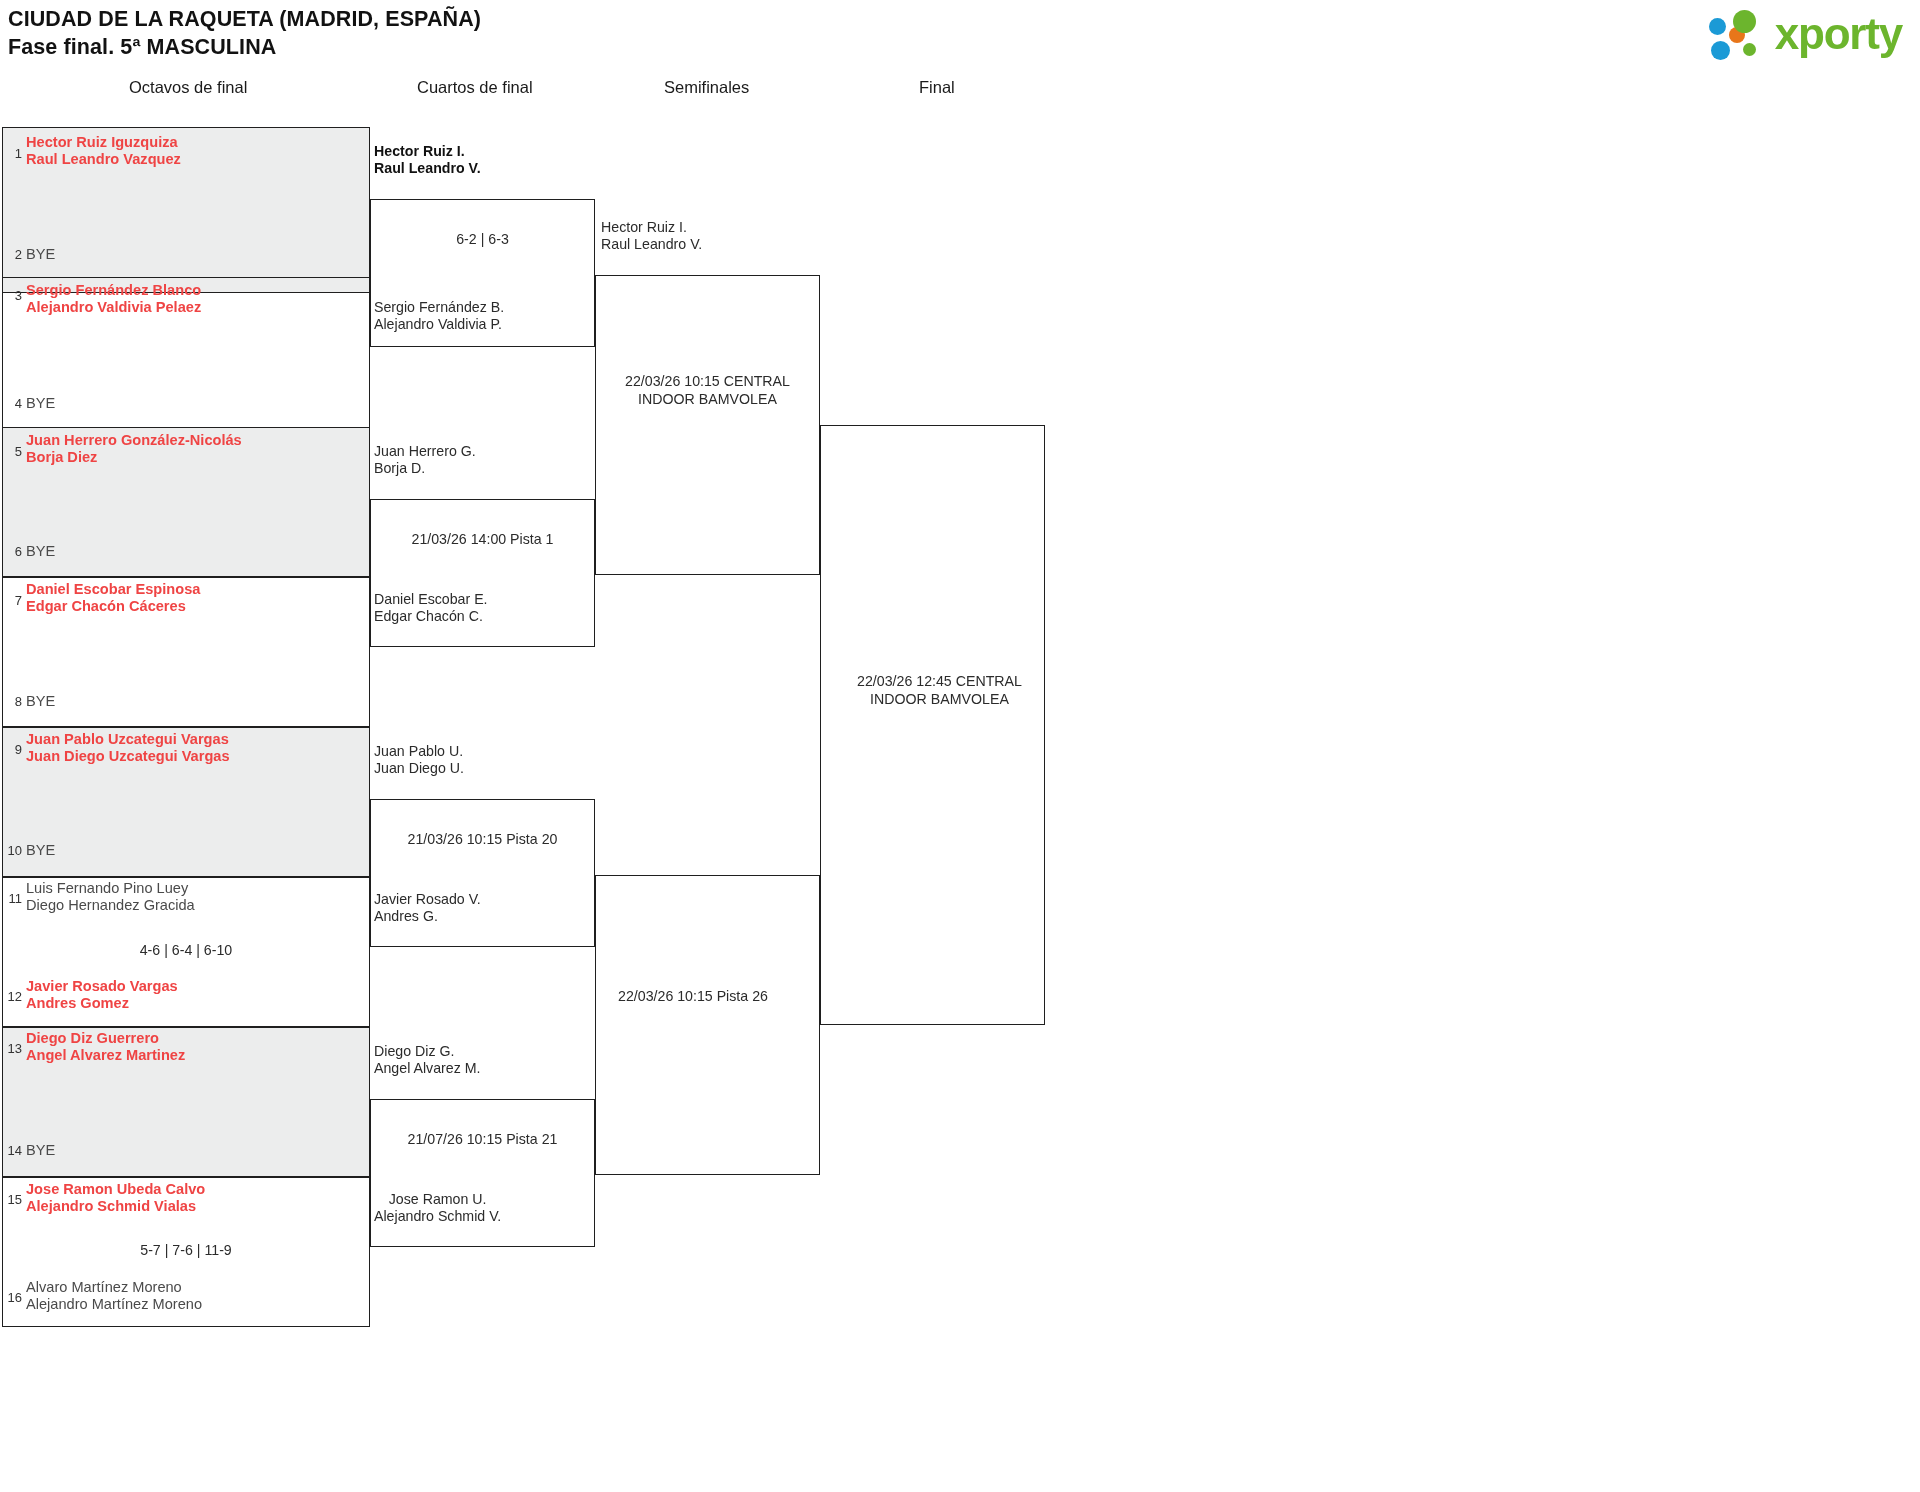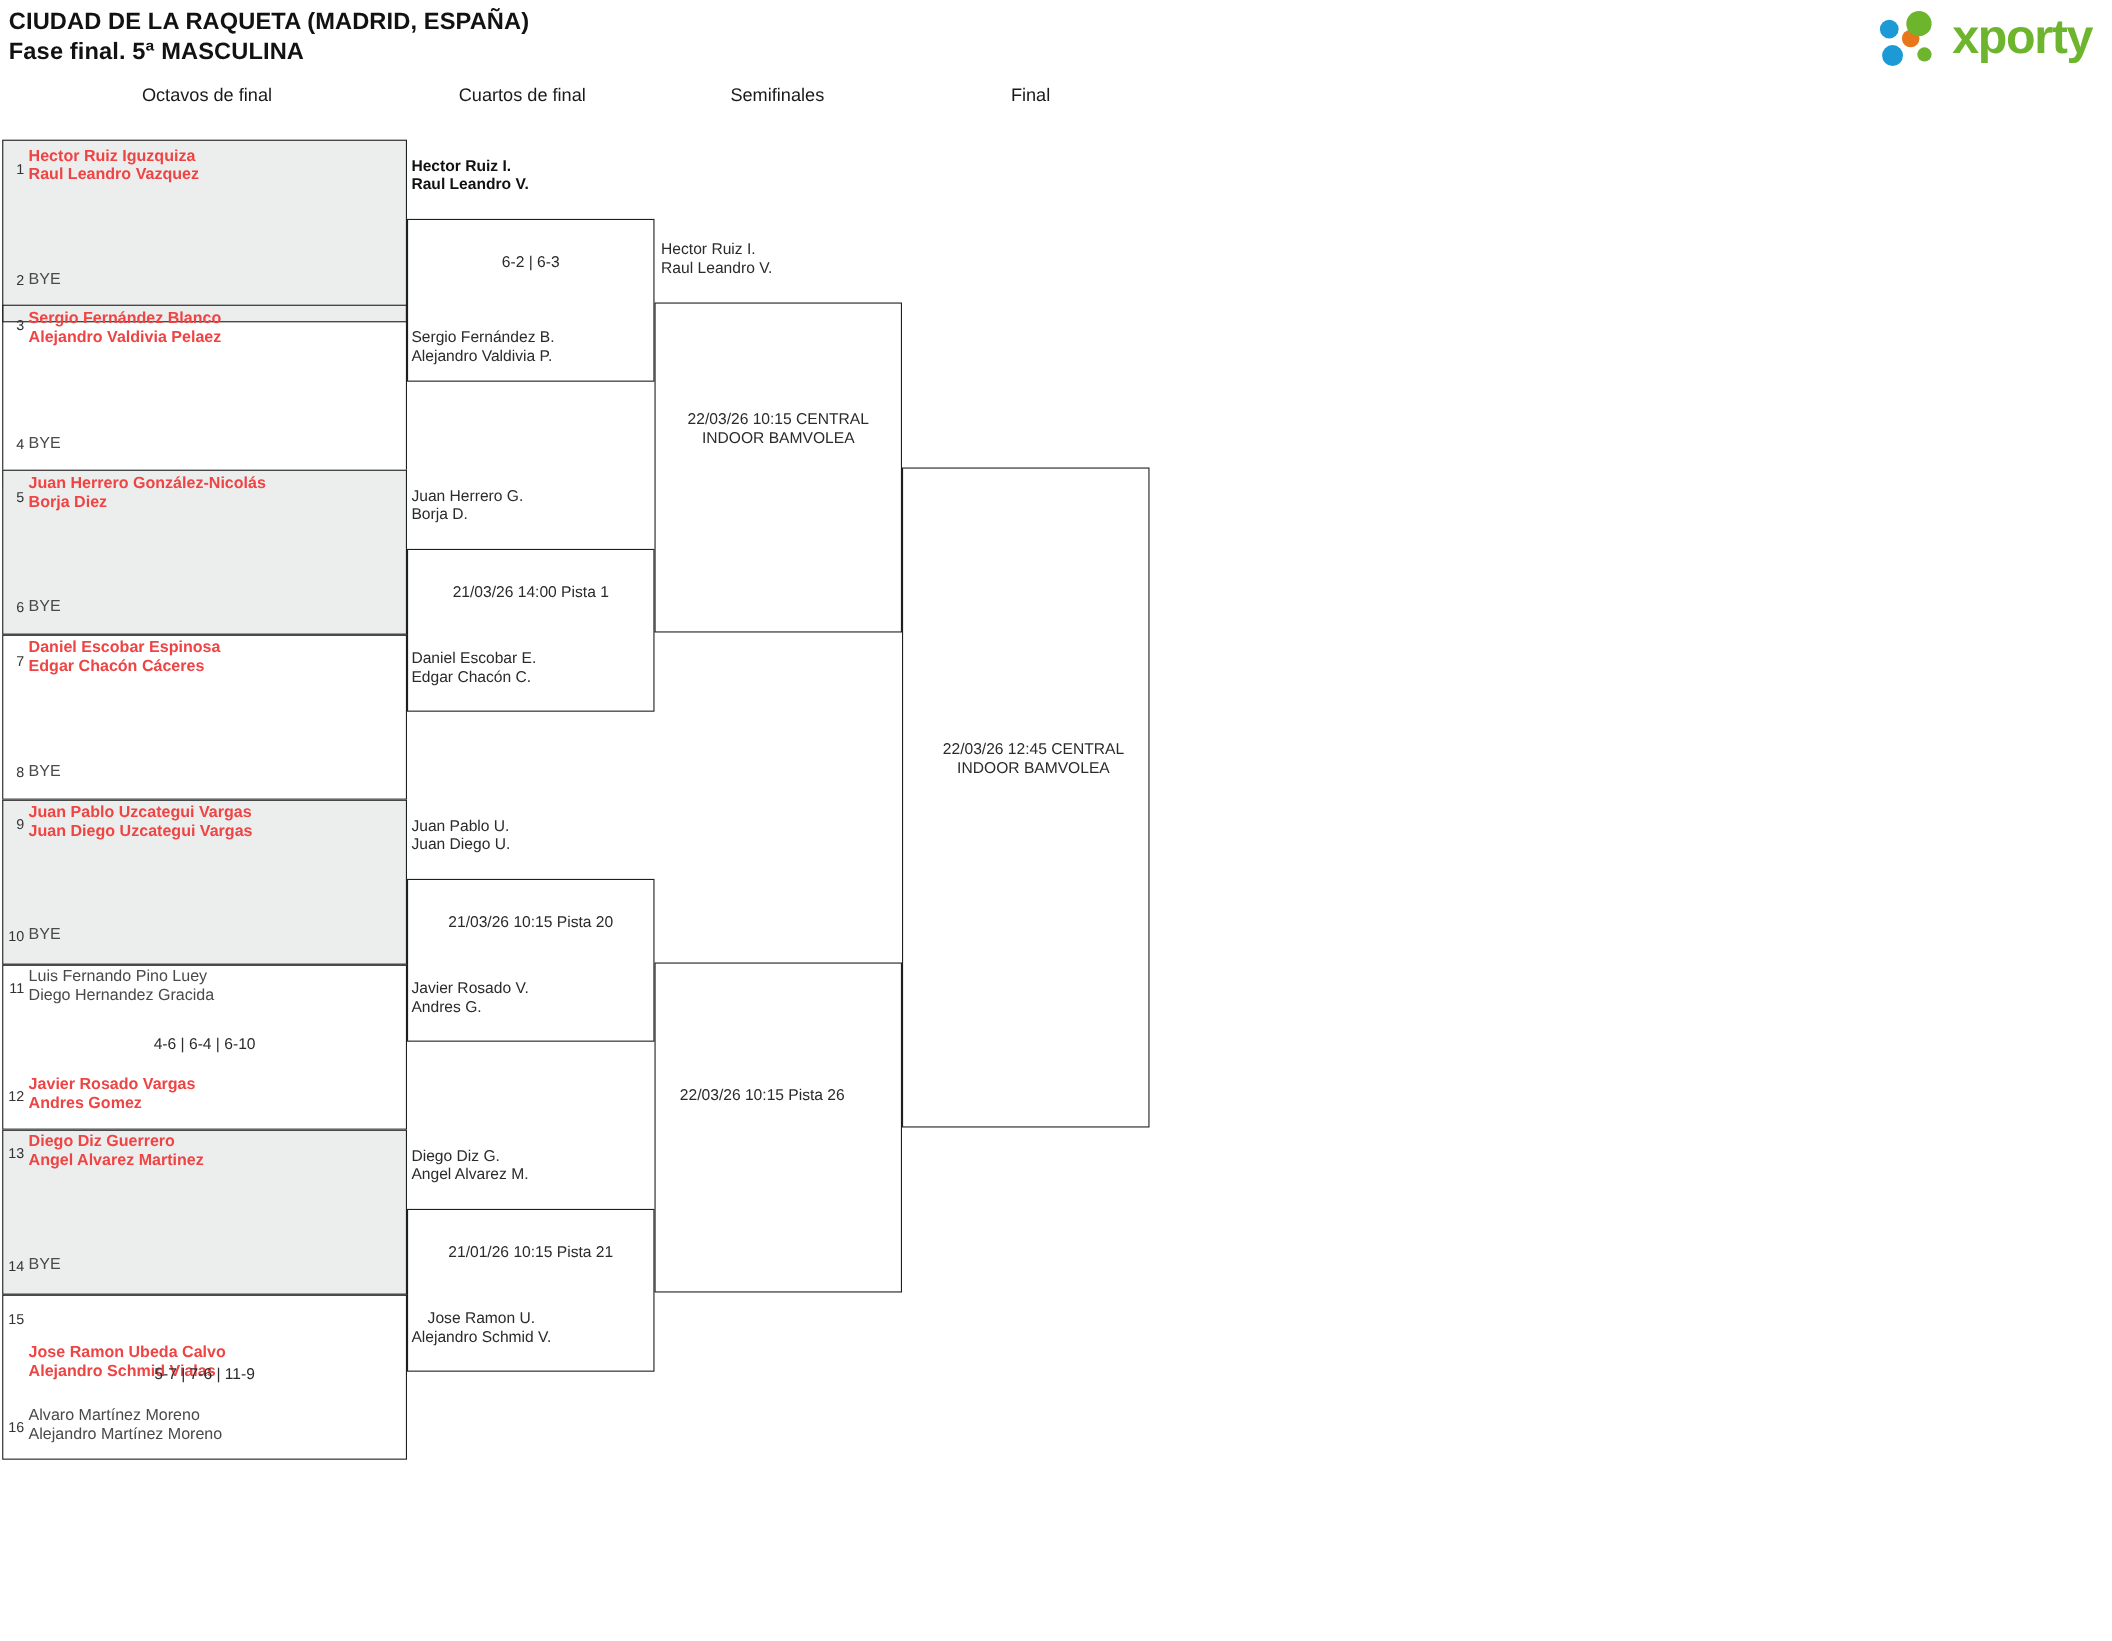--- a/index.html
+++ b/index.html
@@ -193,21 +193,21 @@
 <div class="pair winner" style="left:26px; top:1030px;">
   <span class="ln">Diego Diz Guerrero</span>
   <span class="ln">Angel Alvarez Martinez</span>
 </div>
 <div class="seedno" style="left:0px;  top:1143px;">14</div>
 <div class="pair bye" style="left:26px; top:1142px;">
   <span class="ln">BYE</span>
 </div>
 
 <div class="seedno" style="left:0px;  top:1192px;">15</div>
-<div class="pair winner" style="left:26px; top:1181px;margin-top:41px;">
+<div class="pair winner" style="left:26px; top:1181px;">
   <span class="ln">Jose Ramon Ubeda Calvo</span>
   <span class="ln">Alejandro Schmid Vialas</span>
 </div>
 <div class="score" style="left:2px; top:1242px; width:368px;">5-7 | 7-6 | 11-9</div>
 <div class="seedno" style="left:0px;  top:1290px;">16</div>
 <div class="pair loser" style="left:26px; top:1279px;">
   <span class="ln">Alvaro Martínez Moreno</span>
   <span class="ln">Alejandro Martínez Moreno</span>
 </div>
 
@@ -243,21 +243,21 @@
 <div class="score" style="left:370px; top:831px; width:225px;">21/03/26 10:15 Pista 20</div>
 <div class="pair next" style="left:374px; top:891px;">
   <span class="ln">Javier Rosado V.</span>
   <span class="ln">Andres G.</span>
 </div>
 
 <div class="pair next" style="left:374px; top:1043px;">
   <span class="ln">Diego Diz G.</span>
   <span class="ln">Angel Alvarez M.</span>
 </div>
-<div class="score" style="left:370px; top:1131px; width:225px;">21/01/26 10:15 Pista 21</div>
+<div class="score" style="left:370px; top:1131px; width:225px;">21/07/26 10:15 Pista 21</div>
 <div class="pair next" style="left:374px; top:1191px;text-align:center;">
   <span class="ln">Jose Ramon U.</span>
   <span class="ln">Alejandro Schmid V.</span>
 </div>
 
 <div class="box" style="left:595px; top:275px; width:225px; height:300px;"></div>
 <div class="box" style="left:595px; top:875px; width:225px; height:300px;"></div>
 
 <div class="pair next" style="left:601px; top:219px;">
   <span class="ln">Hector Ruiz I.</span>

